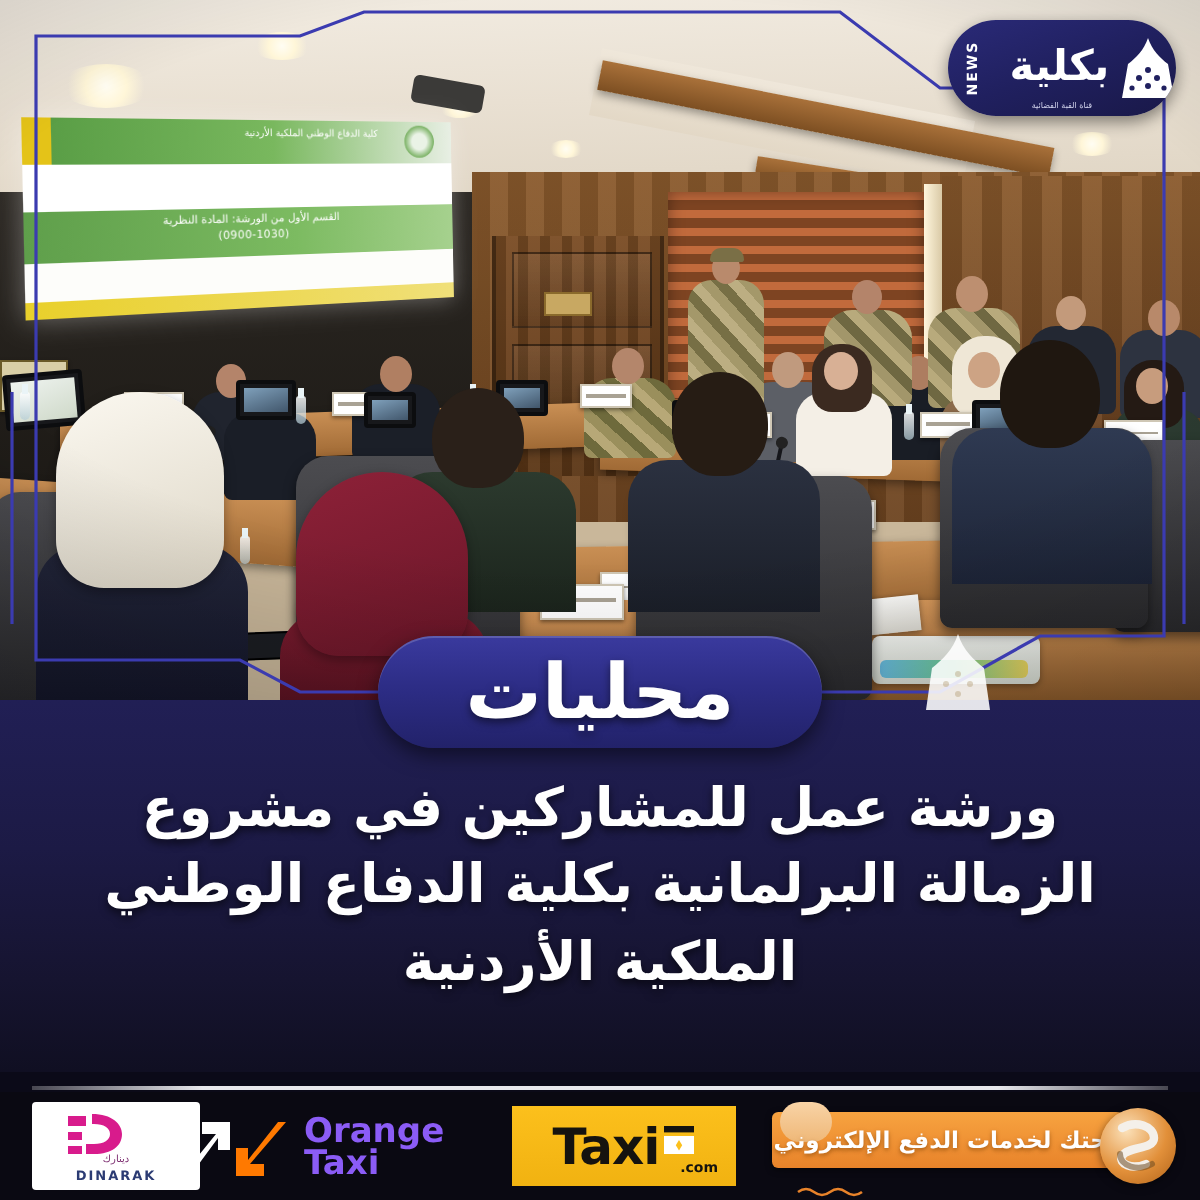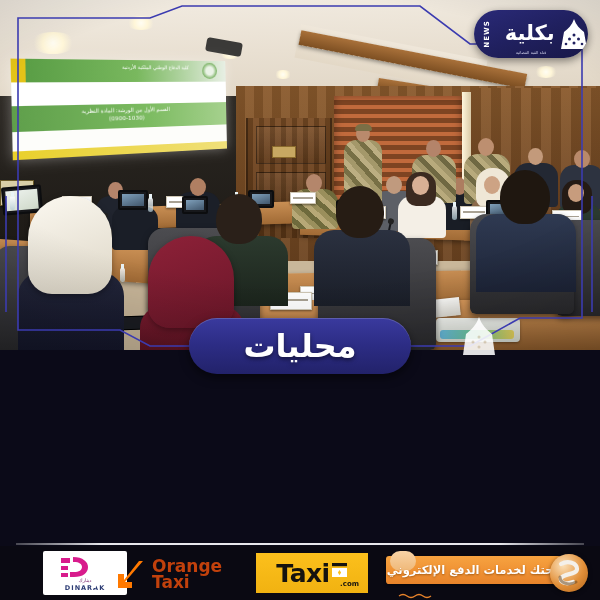--- a/index.html
+++ b/index.html
@@ -368,21 +368,21 @@
   
   .cat-badge{
     position:absolute; left:50%; transform:translateX(-50%);
     top:318px; width:222px; height:56px; border-radius:30px;
     background:linear-gradient(180deg,#3a3a9e 0%,#2d2d86 45%,#22226a 100%);
     box-shadow:0 4px 10px rgba(0,0,0,.5), inset 0 1px 0 rgba(255,255,255,.18);
     display:flex; align-items:center; justify-content:center;
     z-index:6;
   }
   .cat-badge span{
-    color:#fff; font-size:32px; font-weight:bold; direction:rtl;
+    color:#fff; font-size:38px; font-weight:bold; direction:rtl;
     text-shadow:0 2px 4px rgba(0,0,0,.5);
   }
   .watermark-dome{
     position:absolute; left:460px; top:316px; width:38px; height:40px; z-index:5;
     opacity:.95;
   }
 
   
   .headline{
     position:absolute; left:0; top:350px; width:600px; height:186px;
@@ -403,38 +403,38 @@
     z-index:7;
   }
   .sponsors{
     position:absolute; left:0; top:546px; width:600px; height:54px;
     background:#0a0912; z-index:7;
     display:flex; align-items:center;
   }
 
   .sp-dinarak{
     position:absolute; left:16px; top:5px; width:84px; height:44px;
-    background:#fff; border-radius:2px; overflow:hidden;margin-left:27px;
+    background:#fff; border-radius:2px; overflow:hidden;
   }
   .dnr-mark{ position:absolute; left:14px; top:5px; width:34px; height:22px; }
   .dnr-ar{
     position:absolute; left:0; right:0; top:26px; text-align:center;
     font-size:5px; color:#7b2a6e; direction:rtl;
   }
   .dnr-txt{
     position:absolute; left:0; right:0; top:33px; text-align:center;
     font-size:6.5px; font-weight:bold; color:#2b3b73; letter-spacing:1px;
   }
 
   .sp-orange{
     position:absolute; left:88px; top:8px; width:152px; height:40px;
     display:flex; align-items:center; gap:6px;
   }
   .om-arrows{ width:58px; height:34px; position:relative; }
-  .om-txt{ color:#c2410c; font-size:17px; font-weight:bold; line-height:.96; }
+  .om-txt{ color:#8b5cf6; font-size:17px; font-weight:bold; line-height:.96; }
 
   .sp-taxi{
     position:absolute; left:256px; top:7px; width:112px; height:40px;
     background:linear-gradient(180deg,#fcc01c,#f1b211);
     display:flex; align-items:center; justify-content:center;
   }
   .taxi-word{
     color:#15130f; font-size:25px; font-weight:bold; letter-spacing:-.5px;
     font-family:"DejaVu Sans", sans-serif;
   }
@@ -650,20 +650,23 @@
         <circle cx="10.5" cy="21" r="1.5" fill="#20205f"></circle>
         <circle cx="19.5" cy="21" r="1.5" fill="#20205f"></circle>
         <circle cx="15" cy="25" r="1.5" fill="#20205f"></circle>
         <circle cx="7" cy="26" r="1.3" fill="#20205f"></circle>
         <circle cx="23" cy="26" r="1.3" fill="#20205f"></circle>
       </svg>
     </span>
     <span class="logo-sub">قناة القبة الفضائية</span>
   </div>
 
+  <div class="headline">
+    <div class="headline-text">ورشة عمل للمشاركين في مشروع الزمالة البرلمانية بكلية الدفاع الوطني الملكية الأردنية</div>
+  </div>
 
   <div class="watermark-dome">
     <svg width="38" height="40" viewBox="0 0 38 40">
       <path d="M19 1 C16.5 9 11 14 6 18 L3 39 L35 39 L32 18 C27 14 21.5 9 19 1 Z" fill="#ffffff" opacity="0.92"></path>
       <circle cx="19" cy="21" r="1.5" fill="#c8b79a" opacity=".6"></circle>
       <circle cx="13" cy="26" r="1.5" fill="#c8b79a" opacity=".6"></circle>
       <circle cx="25" cy="26" r="1.5" fill="#c8b79a" opacity=".6"></circle>
       <circle cx="19" cy="31" r="1.5" fill="#c8b79a" opacity=".6"></circle>
     </svg>
   </div>

